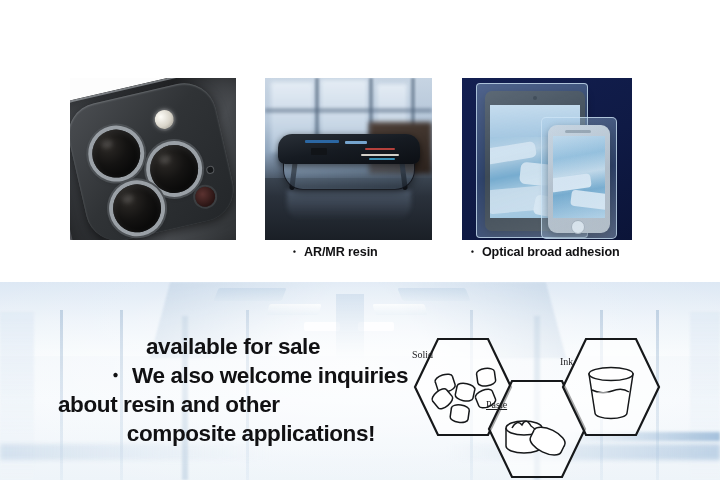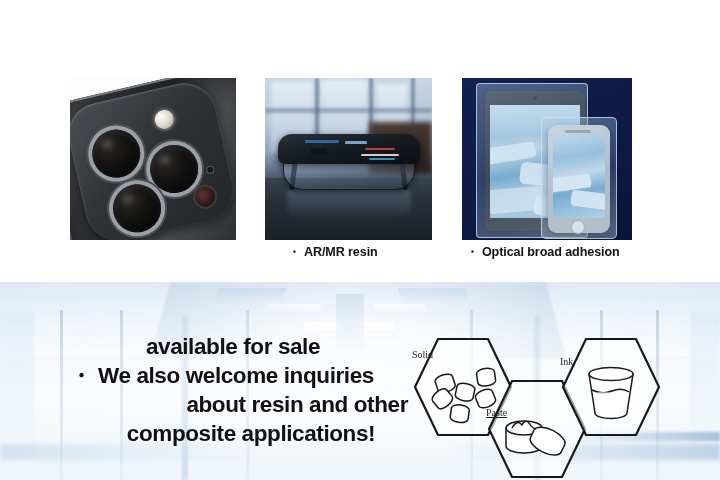--- a/index.html
+++ b/index.html
@@ -270,37 +270,37 @@
 
   
   #bottom-text{
     position:absolute; left:36px; top:332px; width:372px;
     z-index:4; color:#111113;
     font-size:22.5px; font-weight:bold; line-height:29px; letter-spacing:-0.4px;
   }
   #bottom-text .bt-line{ white-space:nowrap; }
   .bt-l1{ text-align:left; }
   .bt-l2{ text-align:center; padding-left:22px; }
-  .bt-l3{ text-align:center; }
-  .bt-l4{ text-align:right; padding-left:22px; }
+  .bt-l3{ text-align:right; }
+  .bt-l4{ text-align:left; padding-left:22px; }
   .bt-l5{ text-align:center; padding-left:58px; }
 
   
   #hex-group{ position:absolute; left:408px; top:330px; width:290px; height:150px; z-index:4; }
   .hex{ position:absolute; }
   #hex-solid{ left:4px;  top:6px;  }
   #hex-paste{ left:78px; top:48px; }
   #hex-ink{   left:152px;top:6px;  }
   .hex-label{
     position:absolute; width:100%; text-align:left;
     font-size:10px; font-weight:400; color:#1d1d1f;
     font-family:"Liberation Serif", serif;
   }
   #label-solid{ left:4px;  top:19px;  width:98px; }
-  #label-paste{ left:78px; top:77px;  width:98px;text-decoration:underline; }
+  #label-paste{ left:78px; top:69px;  width:98px;text-decoration:underline; }
   #label-ink{   left:152px;top:19px;  width:98px;margin-top:7px; }
 </style>
 </head>
 <body>
 
 <div id="top-section">
 
 
   <div class="photo-card" id="card-smartphone">
     <div class="photo">

